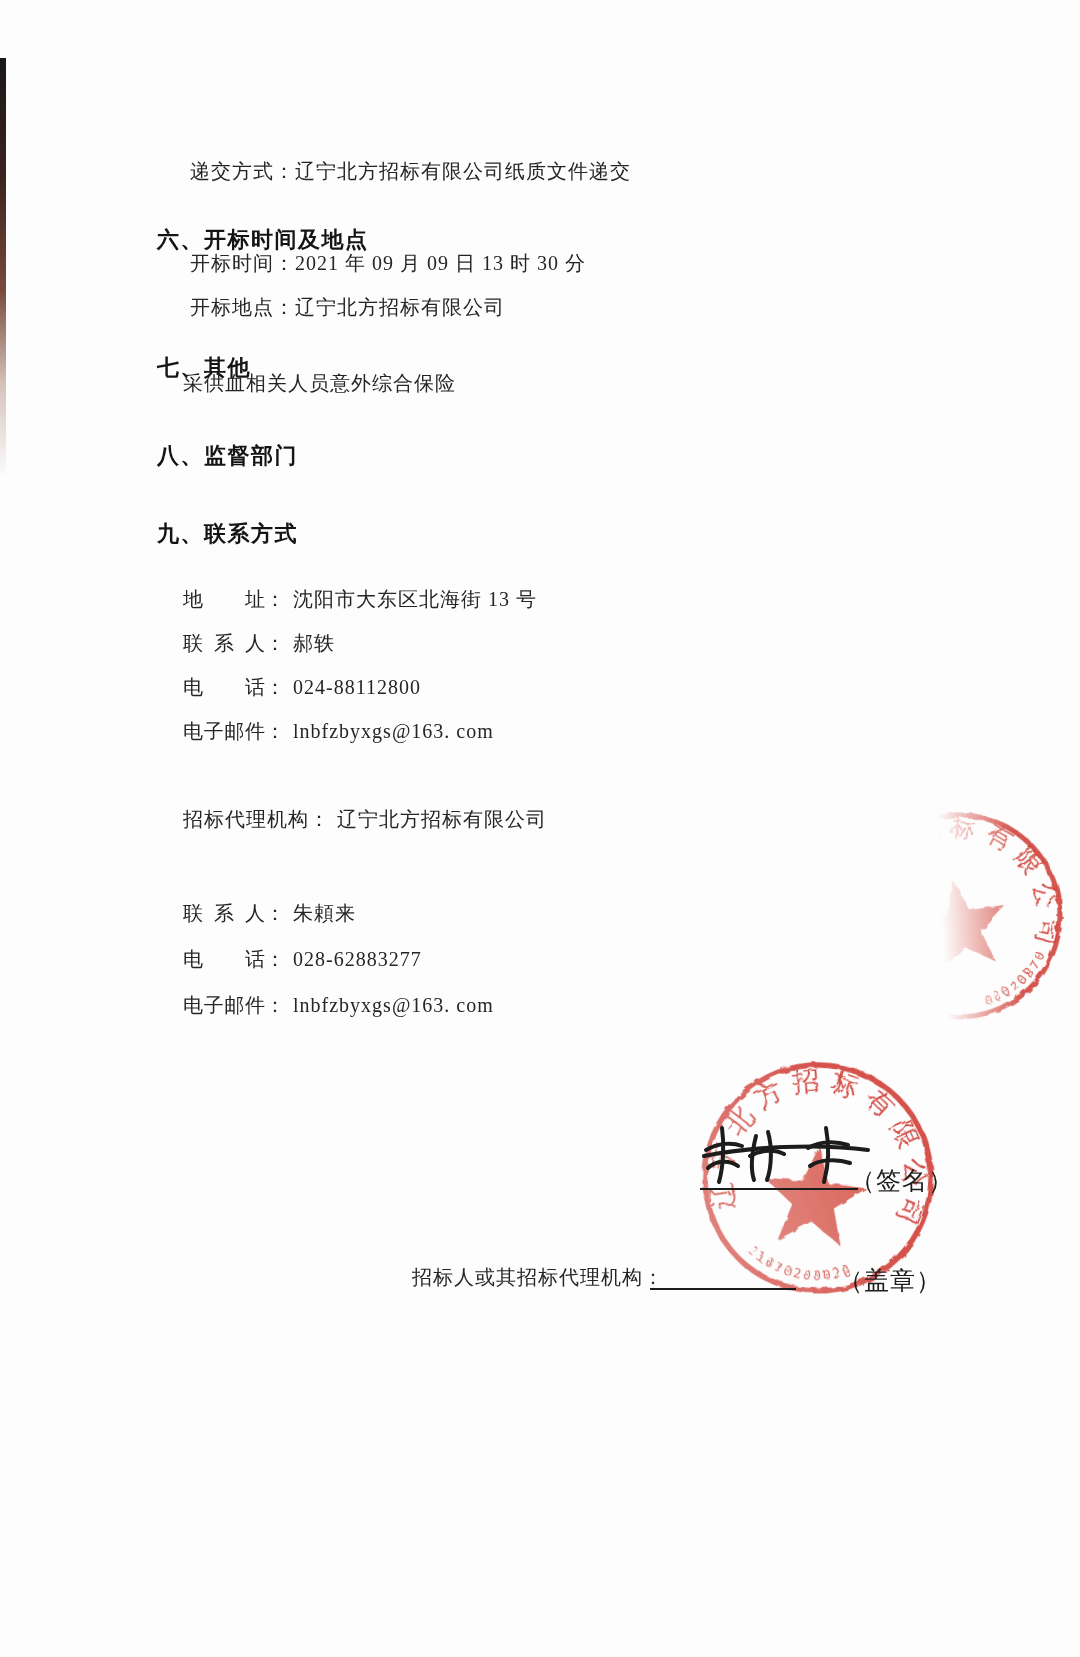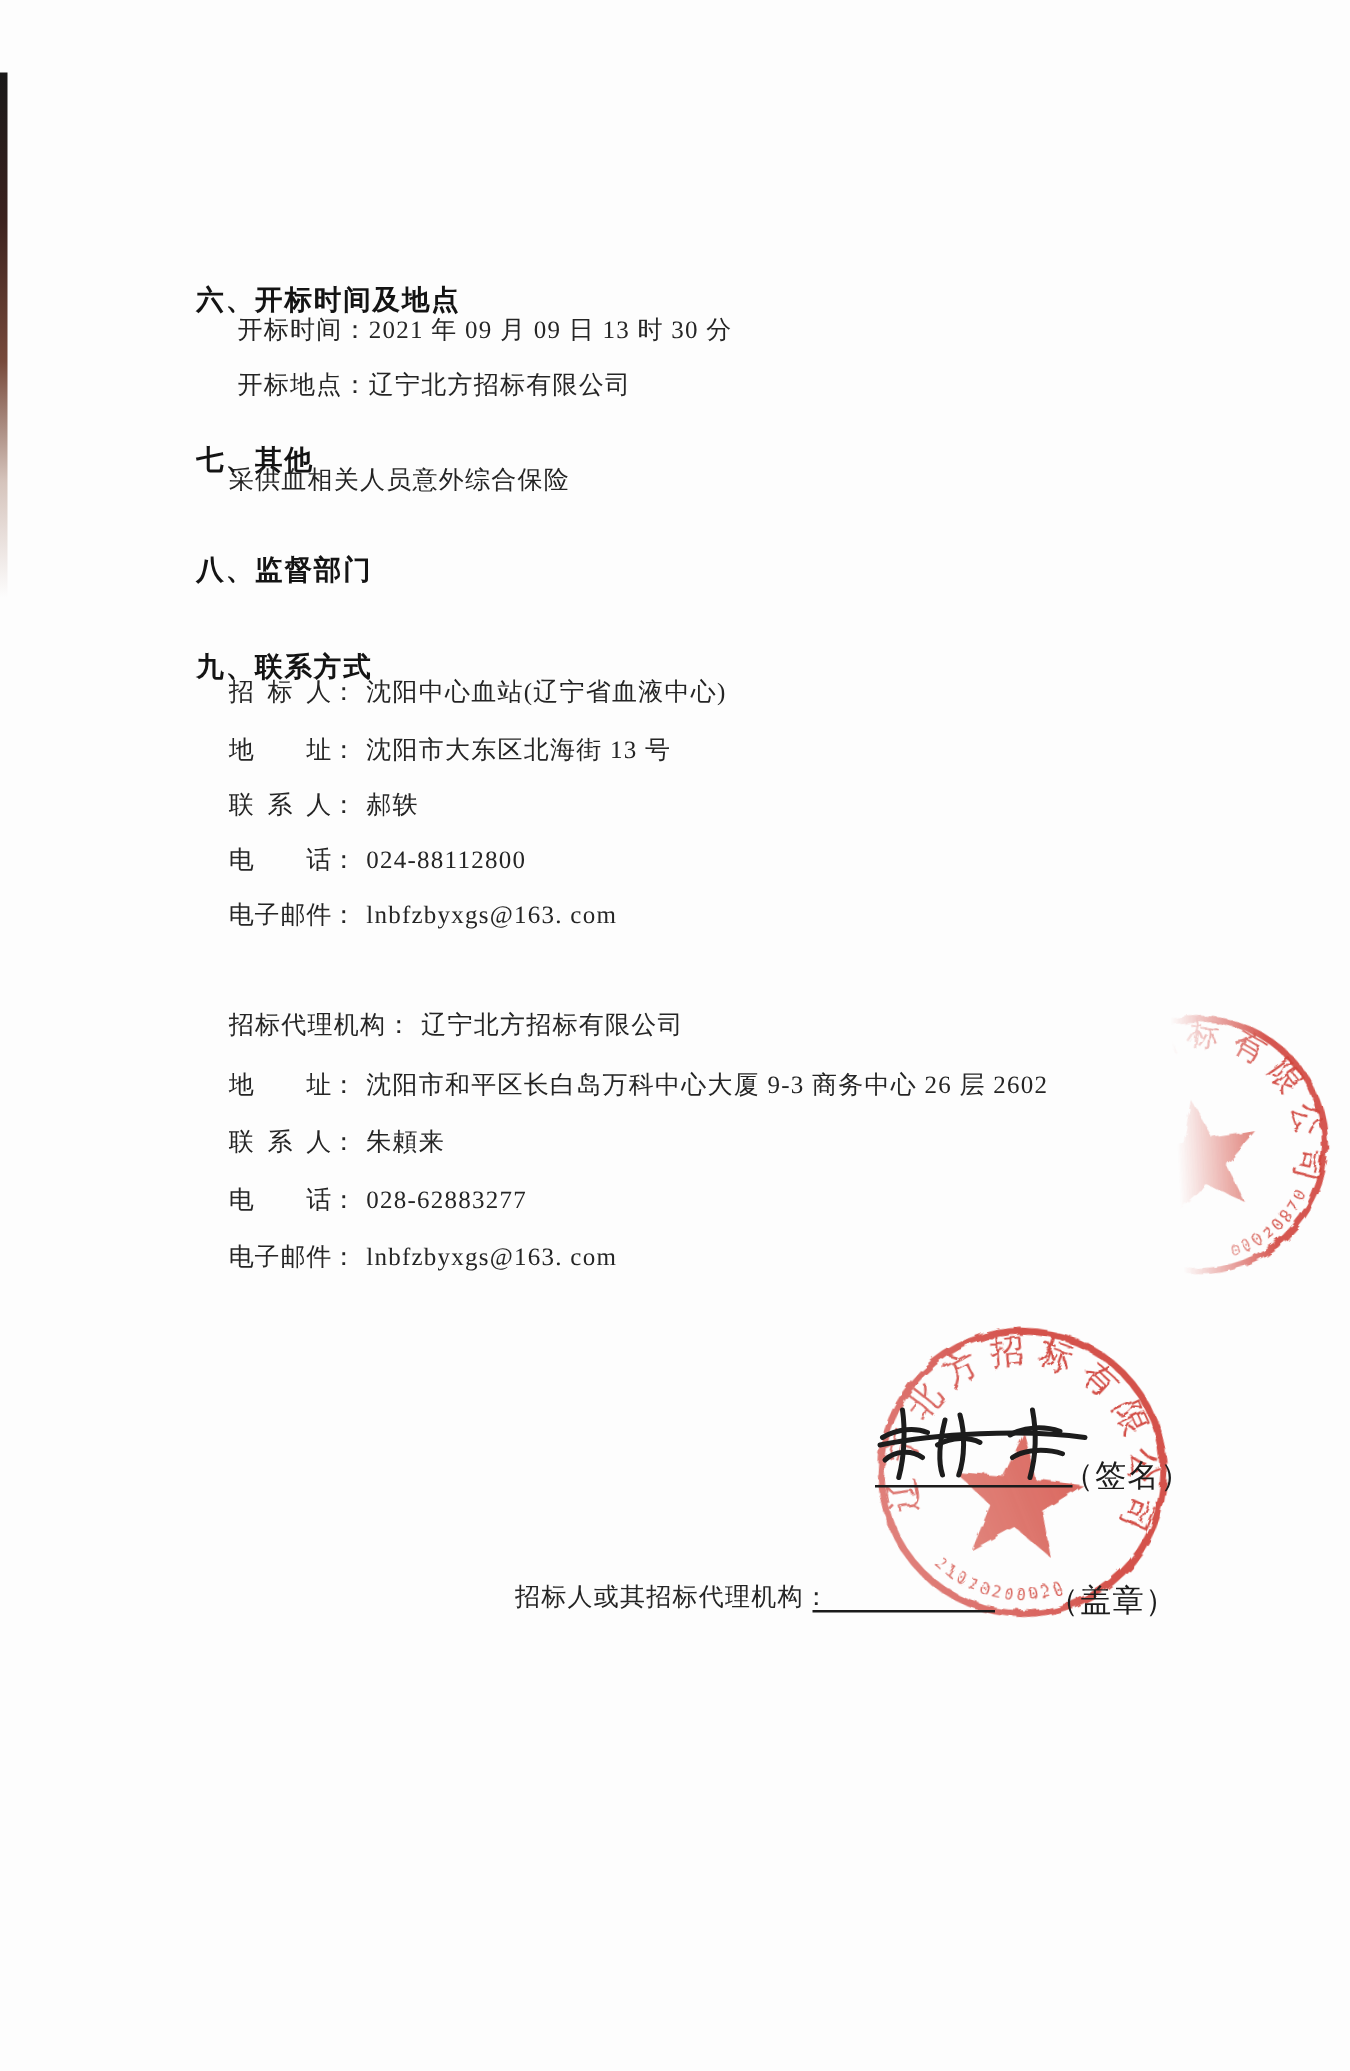--- a/index.html
+++ b/index.html
@@ -76,53 +76,48 @@
     white-space:nowrap;
   }
 </style>
 </head>
 <body>
 
 <div class="page">
 
   <div class="scan-strip"></div>
 
+  <div class="line" style="left:190px;top:158px">递交方式：辽宁北方招标有限公司纸质文件递交</div>
 
   <div class="heading" style="left:157px;top:202px">六、开标时间及地点</div>
   <div class="line" style="left:190px;top:250px">开标时间：2021 年 09 月 09 日  13 时 30 分</div>
   <div class="line" style="left:190px;top:294px">开标地点：辽宁北方招标有限公司</div>
 
   <div class="heading" style="left:157px;top:330px">七、其他</div>
   <div class="line" style="left:183px;top:370px">采供血相关人员意外综合保险</div>
 
   <div class="heading" style="left:157px;top:418px">八、监督部门</div>
 
   <div class="heading" style="left:157px;top:496px">九、联系方式</div>
 
-  <div class="crow" style="top:540px">
-    <span class="clabel">招标人</span><span class="ccolon">：</span><span class="cvalue">沈阳中心血站(辽宁省血液中心)</span>
-  </div>
   <div class="crow" style="top:586px">
     <span class="clabel">地址</span><span class="ccolon">：</span><span class="cvalue">沈阳市大东区北海街 13 号</span>
   </div>
   <div class="crow" style="top:630px">
     <span class="clabel">联系人</span><span class="ccolon">：</span><span class="cvalue">郝轶</span>
   </div>
   <div class="crow" style="top:674px">
     <span class="clabel">电话</span><span class="ccolon">：</span><span class="cvalue">024-88112800</span>
   </div>
   <div class="crow" style="top:718px">
     <span class="clabel">电子邮件</span><span class="ccolon">：</span><span class="cvalue">lnbfzbyxgs@163. com</span>
   </div>
 
   <div class="crow" style="top:806px">
     <span class="introlabel">招标代理机构</span><span class="ccolon">：</span><span class="cvalue">辽宁北方招标有限公司</span>
-  </div>
-  <div class="crow" style="top:854px">
-    <span class="clabel">地址</span><span class="ccolon">：</span><span class="cvalue">沈阳市和平区长白岛万科中心大厦 9-3 商务中心 26 层 2602</span>
   </div>
   <div class="crow" style="top:900px">
     <span class="clabel">联系人</span><span class="ccolon">：</span><span class="cvalue">朱頼来</span>
   </div>
   <div class="crow" style="top:946px">
     <span class="clabel">电话</span><span class="ccolon">：</span><span class="cvalue">028-62883277</span>
   </div>
   <div class="crow" style="top:992px">
     <span class="clabel">电子邮件</span><span class="ccolon">：</span><span class="cvalue">lnbfzbyxgs@163. com</span>
   </div>

